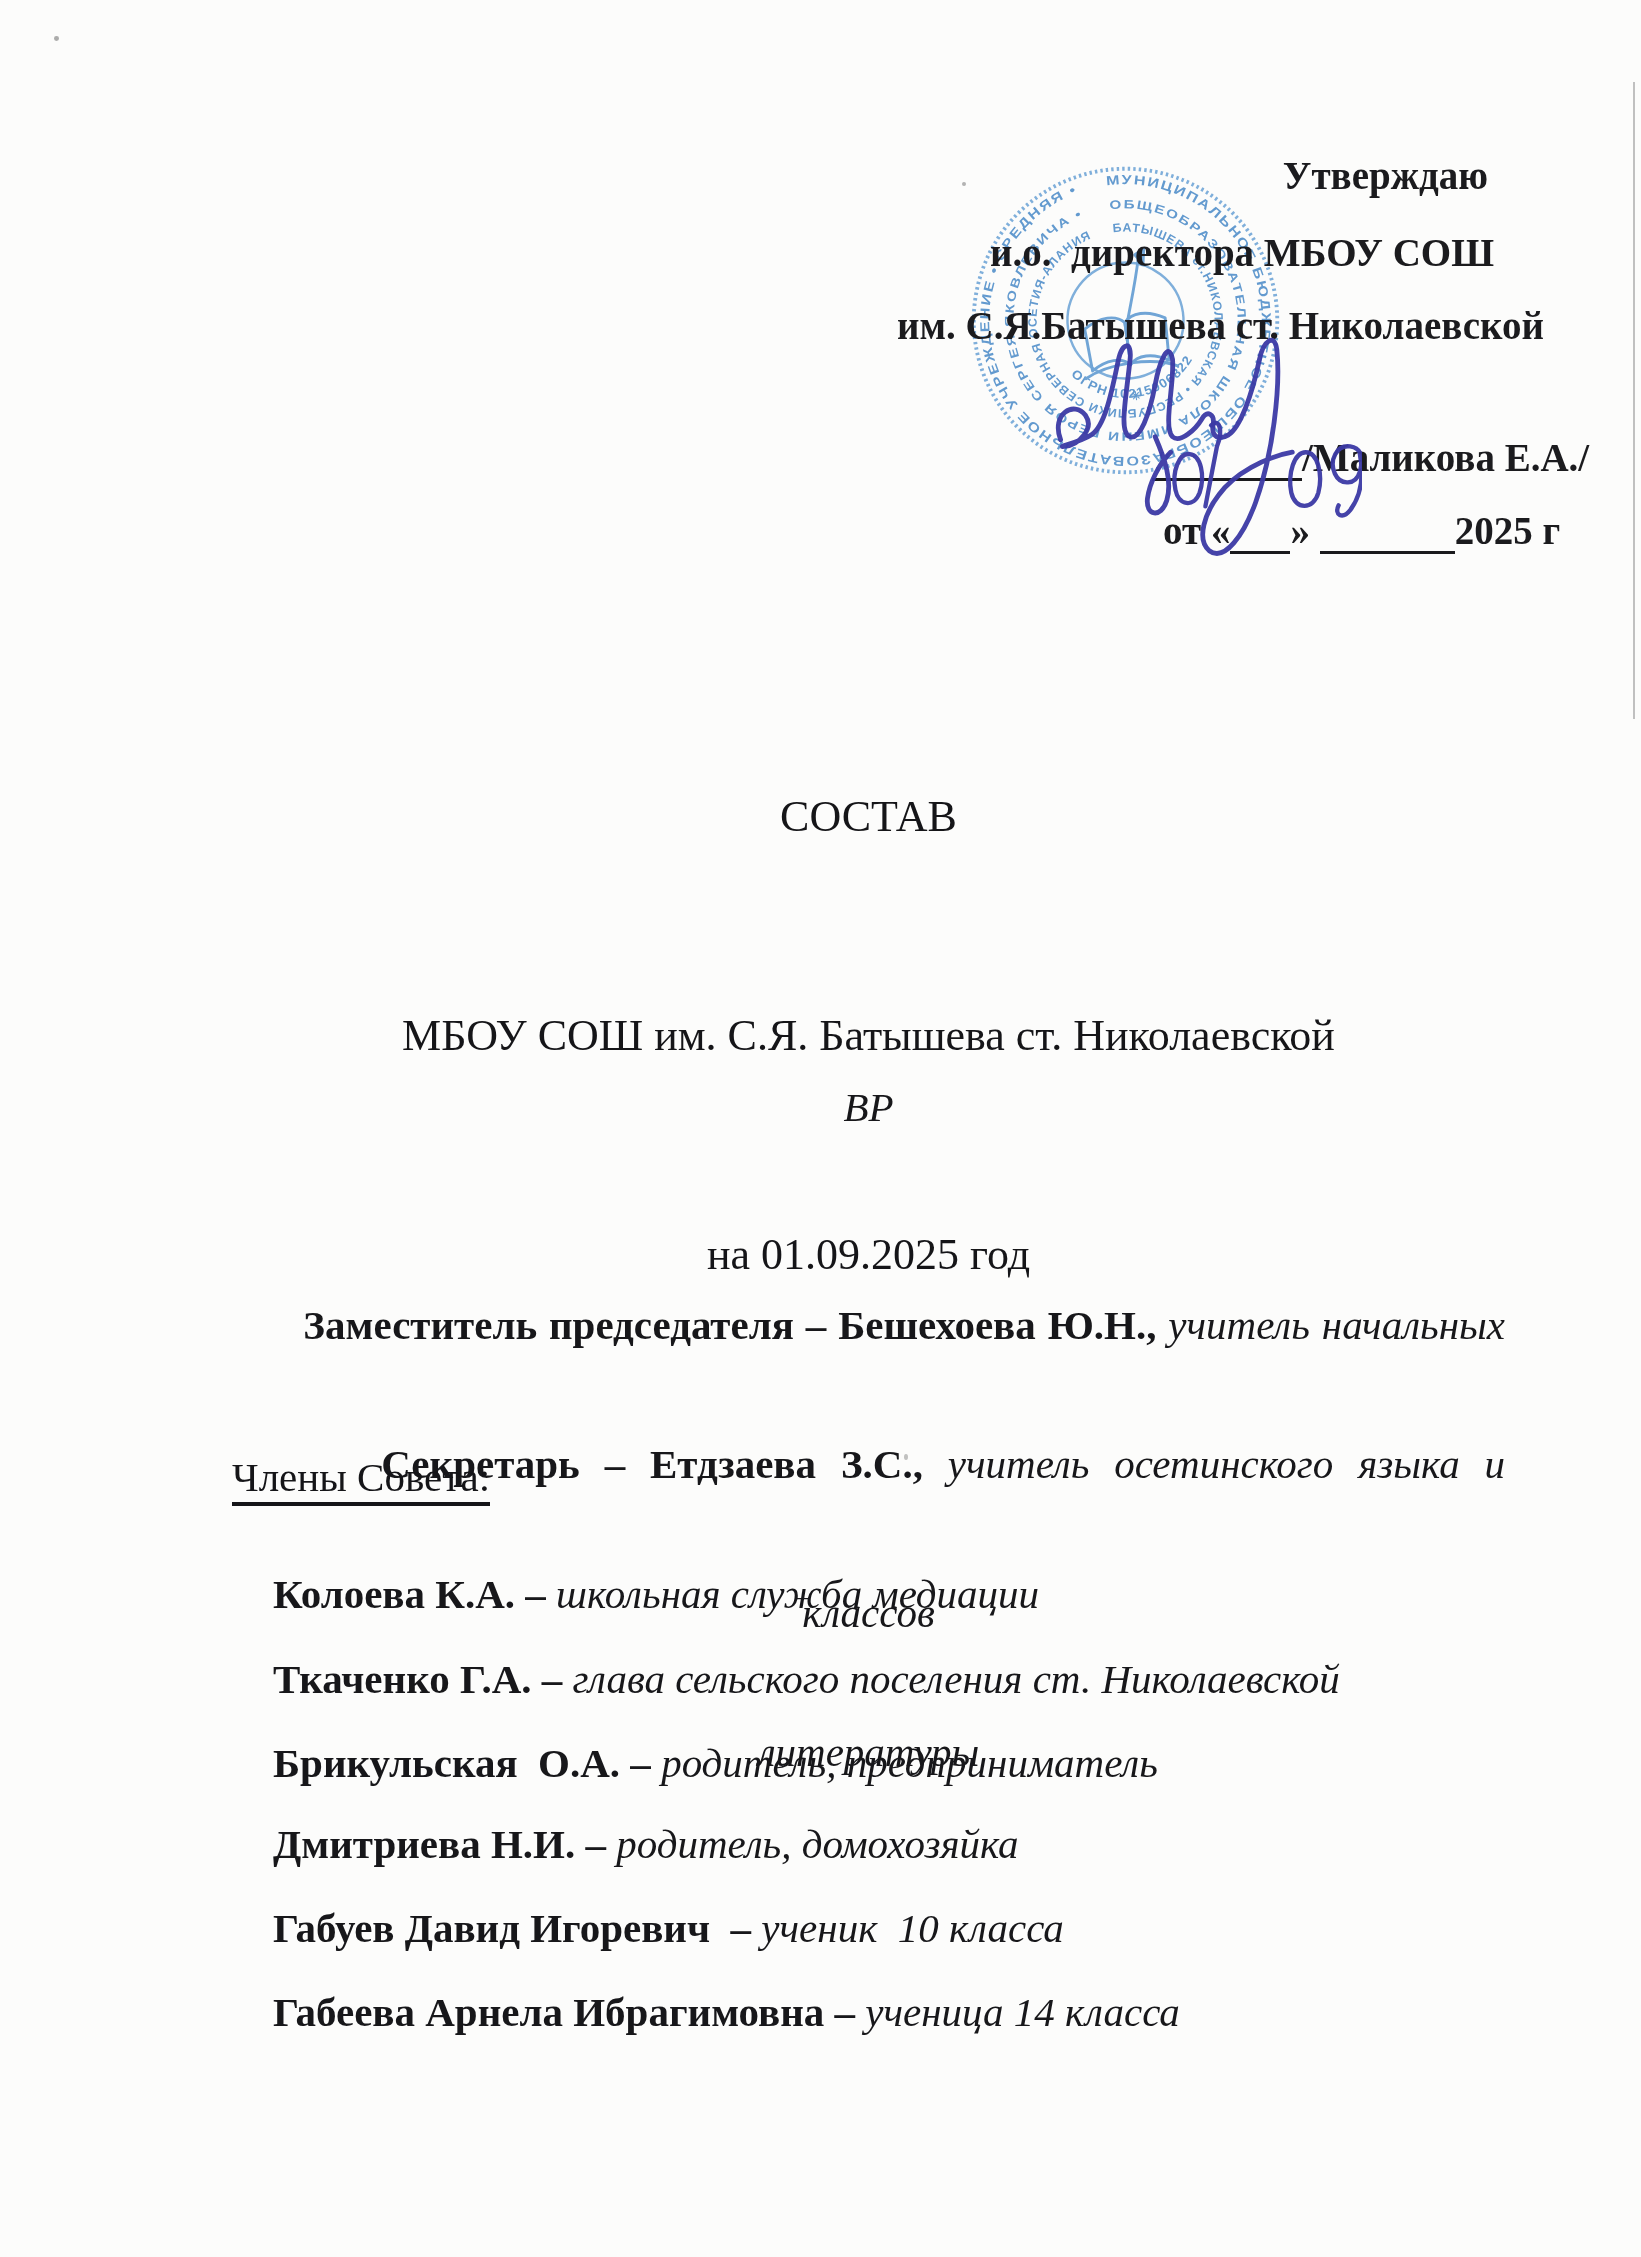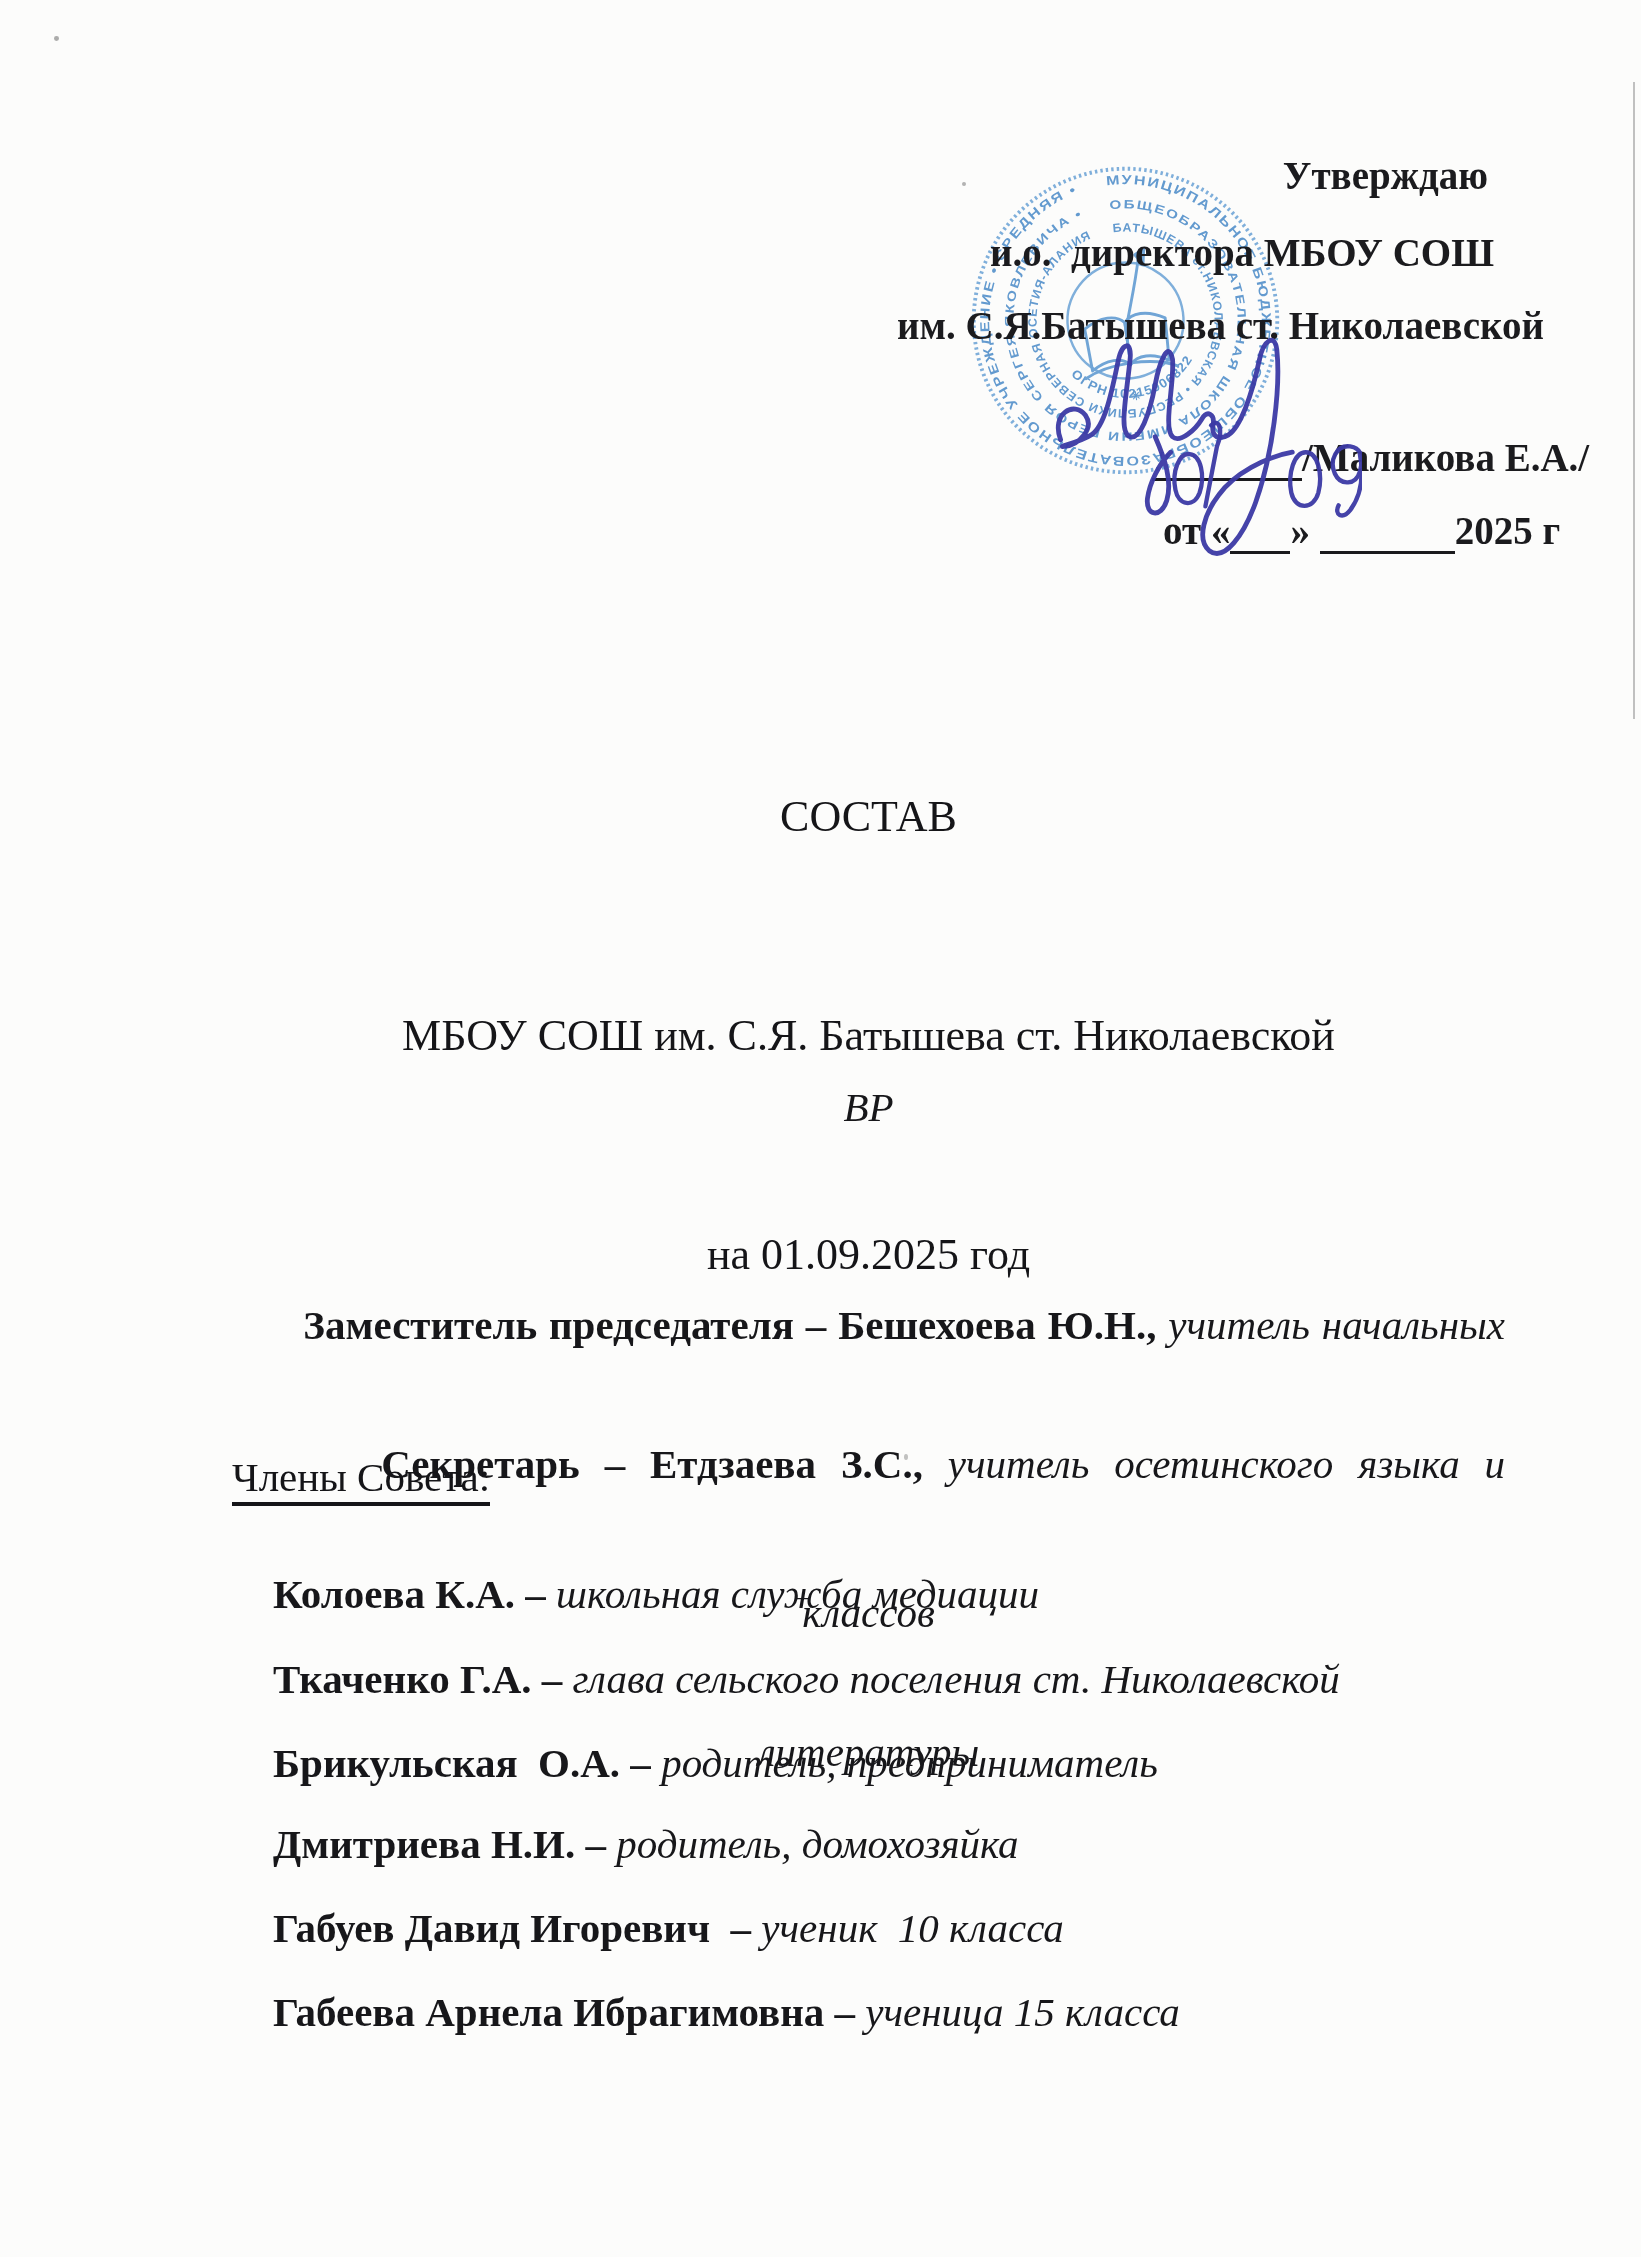--- a/index.html
+++ b/index.html
@@ -173,17 +173,17 @@
   <div class="member" style="top:1697px;">
     <span class="b">Брикульская  О.А. – </span><span class="i">родитель, предприниматель</span>
   </div>
   <div class="member" style="top:1778px;">
     <span class="b">Дмитриева Н.И. – </span><span class="i">родитель, домохозяйка</span>
   </div>
   <div class="member" style="top:1862px;font-family:Liberation Serif, serif;">
     <span class="b">Габуев Давид Игоревич  – </span><span class="i">ученик  10 класса</span>
   </div>
   <div class="member" style="top:1946px;">
-    <span class="b">Габеева Арнела Ибрагимовна – </span><span class="i">ученица 15 класса</span>
+    <span class="b">Габеева Арнела Ибрагимовна – </span><span class="i">ученица 14 класса</span>
   </div>
 
 </div>
 
 
 </body></html>

